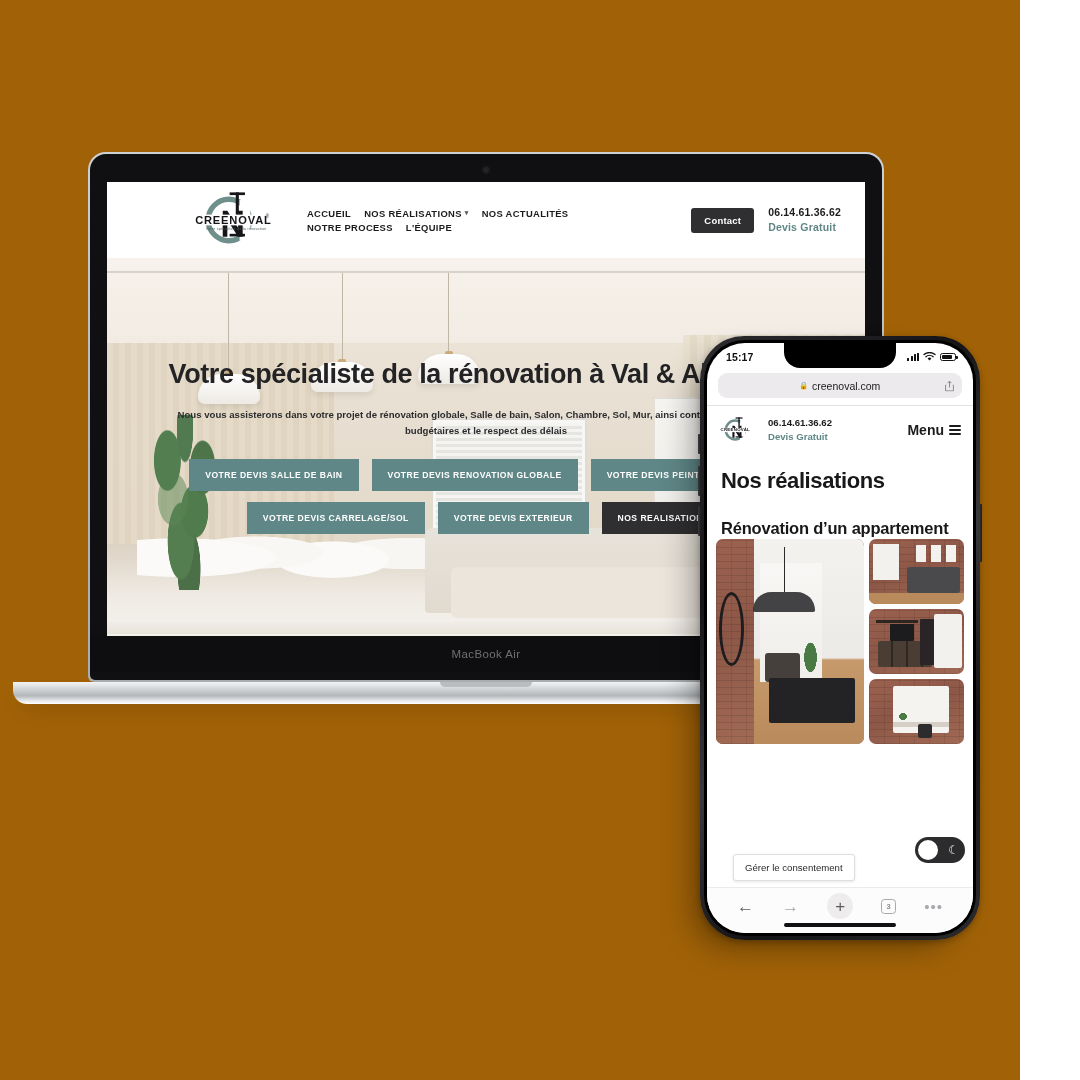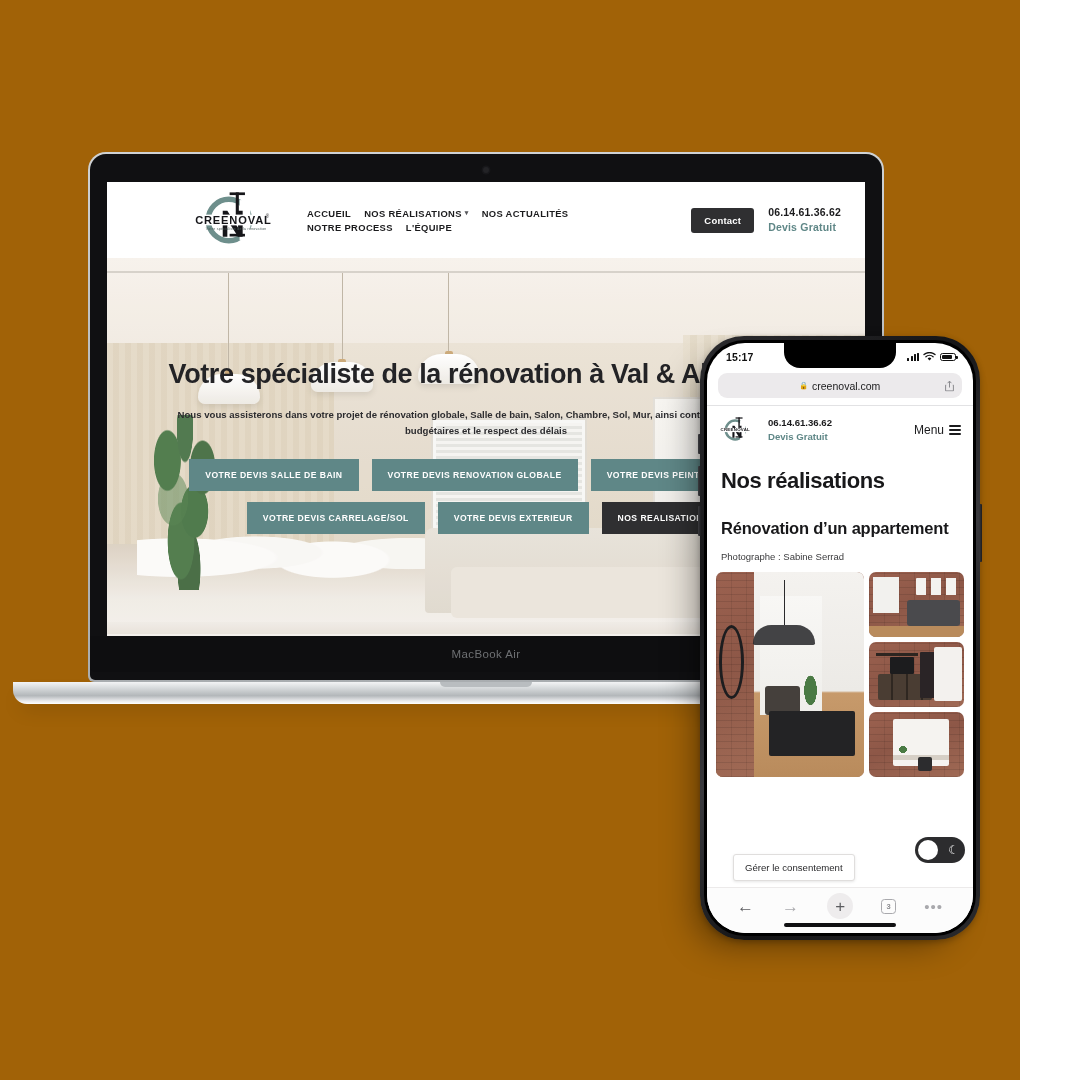--- a/index.html
+++ b/index.html
@@ -197,21 +197,21 @@
   .ph-divider{ height:1px; background:#e2e2e4; }
 
   .ph-site{ position:relative; height:calc(100% - 27px - 35px - 1px - 46px); overflow:hidden; background:#fff; }
   .ph-hdr{ display:flex; align-items:center; padding:9px 12px 9px 10px; gap:9px; }
   .ph-logo{ width:42px; height:30px; flex:0 0 auto; }
   .ph-logo svg{ width:100%; height:100%; display:block; }
   .ph-tel{ line-height:1.45; }
   .ph-tel .t1{ font-size:9.6px; font-weight:700; color:#1b1b1d; }
   .ph-tel .t2{ font-size:9.6px; font-weight:700; color:#5f8787; }
   .ph-menu{ margin-left:auto; display:flex; align-items:center; gap:5px; }
-  .ph-menu span{ font-size:12px; font-weight:400; color:#1b1b1d; }
+  .ph-menu span{ font-size:14px; font-weight:700; color:#1b1b1d; }
   .burger{ display:flex; flex-direction:column; gap:2.4px; }
   .burger i{ width:12px; height:1.7px; background:#1b1b1d; border-radius:1px; display:block; }
 
   .ph-h1{ font-size:22px; font-weight:800; color:#18181a; padding:14px 14px 0; letter-spacing:-.4px; }
   .ph-h2{ font-size:16.5px; font-weight:700; color:#18181a; padding:24px 14px 0; line-height:1.25; letter-spacing:-.2px; }
   .ph-credit{ font-size:9.5px; color:#3a3a3c; padding:12px 14px 10px; }
 
   .gallery{ display:flex; gap:5px; padding:0 9px; }
   .g-left{ flex:1.55; border-radius:7px; overflow:hidden; position:relative; height:205px; }
   .g-right{ flex:1; display:flex; flex-direction:column; gap:5px; }
@@ -484,21 +484,20 @@
                 <span class="burger">
                     <i></i>
                     <i></i>
                     <i></i>
                   </span>
               </div>
             </div>
 
             <div class="ph-h1">Nos réalisations</div>
             <div class="ph-h2">Rénovation d’un appartement</div>
-            <div class="ph-credit">Photographe : Sabine Serrad</div>
 
             <div class="gallery">
               <div class="g-left brick">
                 <div class="hall">
                   <div class="bwall brick"></div>
                   <div class="doorway"></div>
                   <div class="lampwire"></div>
                   <div class="lampshade"></div>
                   <div class="sofa"></div>
                   <div class="plant2"></div>

